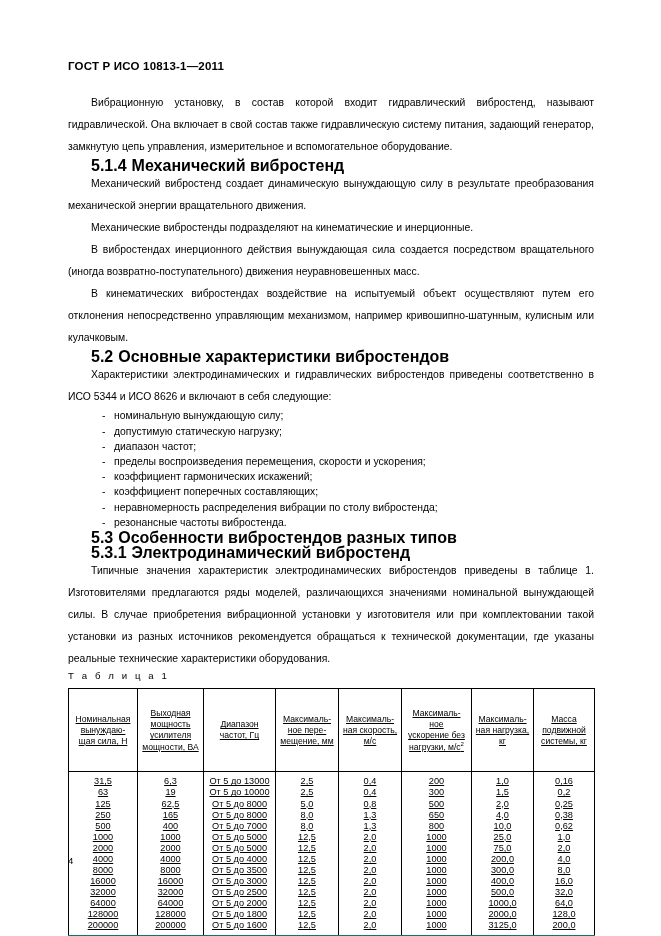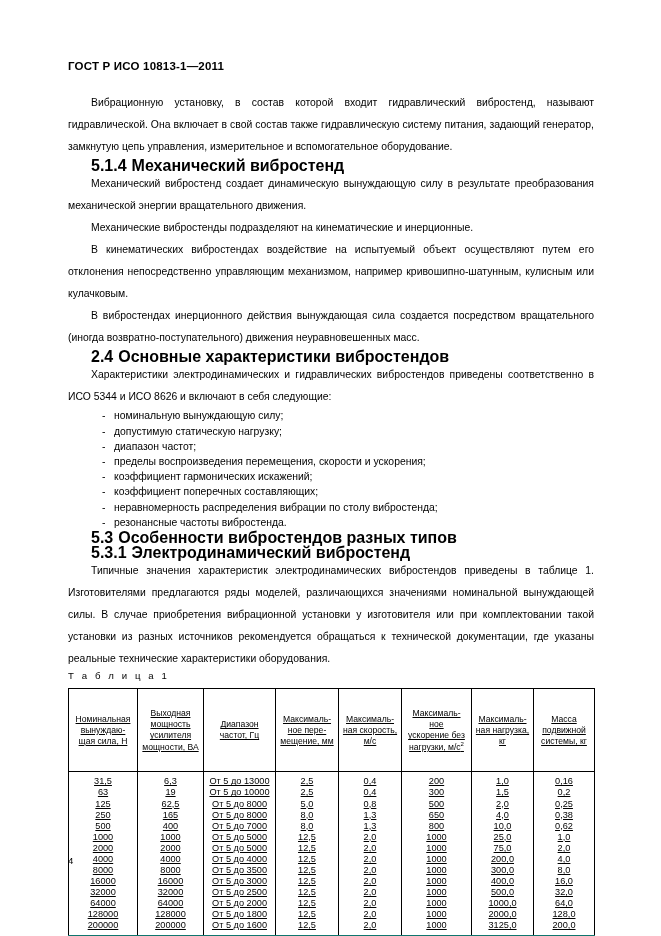--- a/index.html
+++ b/index.html
@@ -145,25 +145,25 @@
   <div class="content">
 
     <p class="body-text">Вибрационную установку, в состав которой входит гидравлический вибростенд, называют гидравлической. Она включает в свой состав также гидравлическую систему питания, задающий генератор, замкнутую цепь управления, измерительное и вспомогательное оборудование.</p>
 
     <h3 class="heading">
       <span class="num">5.1.4</span><span>Механический вибростенд</span>
     </h3>
 
     <p class="body-text">Механический вибростенд создает динамическую вынуждающую силу в результате преобразования механической энергии вращательного движения.</p>
     <p class="body-text">Механические вибростенды подразделяют на кинематические и инерционные.</p>
+    <p class="body-text">В вибростендах инерционного действия вынуждающая сила создается посредством вращательного (иногда возвратно-поступательного) движения неуравновешенных масс.</p>
     <p class="body-text">В кинематических вибростендах воздействие на испытуемый объект осуществляют путем его отклонения непосредственно управляющим механизмом, например кривошипно-шатунным, кулисным или кулачковым.</p>
-    <p class="body-text">В вибростендах инерционного действия вынуждающая сила создается посредством вращательного (иногда возвратно-поступательного) движения неуравновешенных масс.</p>
 
     <h3 class="heading">
-      <span class="num">2.4</span><span>Основные характеристики вибростендов</span>
+      <span class="num">5.2</span><span>Основные характеристики вибростендов</span>
     </h3>
 
     <p class="body-text">Характеристики электродинамических и гидравлических вибростендов приведены соответственно в ИСО 5344 и ИСО 8626 и включают в себя следующие:</p>
 
     <ul class="char-list">
       <li><span class="dash">-</span><span>номинальную вынуждающую силу;</span></li>
       <li><span class="dash">-</span><span>допустимую статическую нагрузку;</span></li>
       <li><span class="dash">-</span><span>диапазон частот;</span></li>
       <li><span class="dash">-</span><span>пределы воспроизведения перемещения, скорости и ускорения;</span></li>
       <li><span class="dash">-</span><span>коэффициент гармонических искажений;</span></li>

